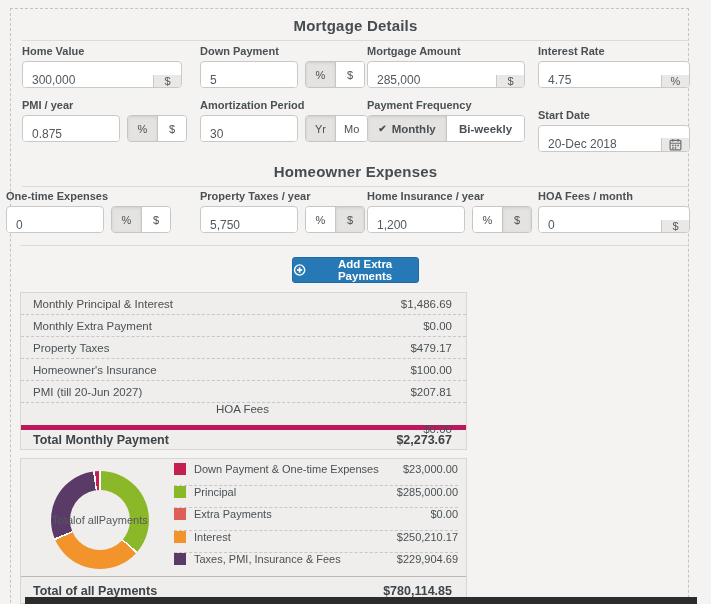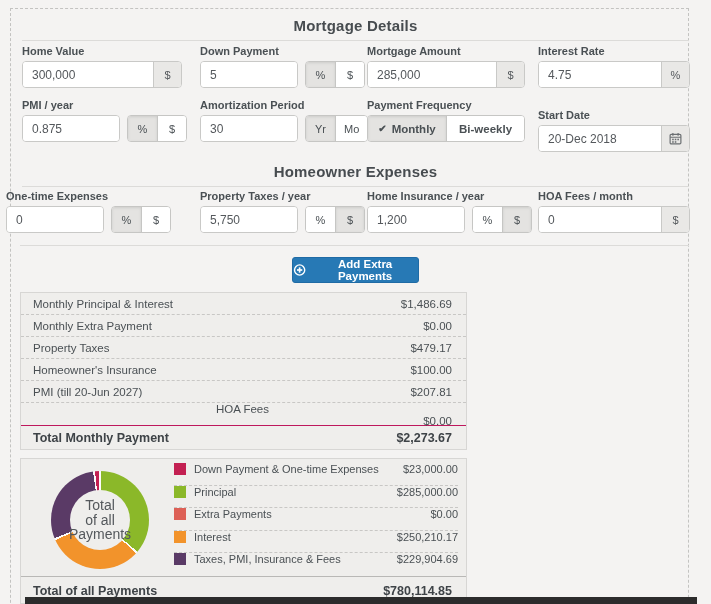--- a/index.html
+++ b/index.html
@@ -8,45 +8,45 @@
   .page { position:relative; width:711px; height:604px; background:#f4f3f2; overflow:hidden; }
   .frame { position:absolute; left:10px; top:8px; width:679px; height:640px; border:1px dashed #c3c3c1; }
 
   .sec-head { position:absolute; left:22px; width:667px; border-bottom:1px solid #dcdbd9; padding-bottom:6px;text-align:center; }
   .sec-title { font-size:15px; font-weight:bold; color:#474c50; letter-spacing:.2px; }
   .rule { position:absolute; left:20px; width:669px; border-top:1px solid #dcdbd9; height:0; }
 
   .field { position:absolute; }
   .lbl { font-size:11px; font-weight:bold; color:#4a5054; margin-bottom:4px; white-space:nowrap; }
   .row { display:flex; align-items:stretch; height:27px; }
-  .igroup { display:flex; border:1px solid #c9c9c7; border-radius:4px; background:#fff; overflow:hidden; }
+  .igroup { display:flex; border:1px solid #c9c9c7; border-radius:4px; background:#fff; overflow:hidden;align-items:flex-end; }
   .igroup input { border:none; outline:none; padding:0 9px; font-size:12px; color:#54585c; width:100%; min-width:0; background:#fff; font-family:inherit; }
   .addon { width:28px; flex:0 0 28px; display:flex; align-items:center; justify-content:center; background:#e9e8e6; border-left:1px solid #c9c9c7; color:#55595d; font-size:11px; }
   .grow { flex:1 1 auto; }
   .tgroup { display:flex; border:1px solid #c6c6c4; border-radius:4px; overflow:hidden; margin-left:7px; background:#fff; }
   .tgroup.nomargin { margin-left:0; }
   .tbtn { min-width:29px; padding:0 8px; display:flex; align-items:center; justify-content:center; font-size:11px; color:#4a5054; background:#fff; border-left:1px solid #c6c6c4; cursor:pointer; white-space:nowrap; }
   .tbtn:first-child { border-left:none; }
   .tbtn.on { background:#e4e3e1; box-shadow: inset 0 1px 3px rgba(0,0,0,.10); }
   .freq .tbtn { flex:1 1 50%; font-weight:bold; font-size:11.5px; padding:0 10px; }
   .chk { margin-right:5px; font-size:10px; }
 
   .btn-primary { position:absolute; left:292px; top:257px; width:127px; height:26px; border-radius:3px;
     border:1px solid #1f6ba5; background:#2779b5; color:#fff; font-weight:bold; font-size:11.5px;
     display:flex; align-items:center; justify-content:center; gap:6px; cursor:pointer; font-family:inherit; }
 
   .panel { position:absolute; left:20px; width:447px; background:#efeeec; border:1px solid #d7d6d4; }
-  .trow { height:22px; display:flex; align-items:center; padding:0 14px 0 12px; border-bottom:1px dashed #c8c7c5; font-size:11.5px; color:#4a5054; }
+  .trow { height:22px; display:flex; align-items:center; padding:0 14px 0 12px; border-bottom:1px dashed #c8c7c5; font-size:11.5px; color:#4a5054;gap:8px; }
   .trow .v { margin-left:auto; }
   .trow.last { border-bottom:none;flex-direction:column; }
-  .trow.total { height:25px; border-bottom:none; border-top:1px solid #be185d; font-weight:bold; font-size:12.5px; color:#3e4347; }
+  .trow.total { height:25px; border-bottom:none; border-top:5px solid #be185d; font-weight:bold; font-size:12.5px; color:#3e4347; }
 
   .donut { position:absolute; left:30px; top:12px; width:98px; height:98px; border-radius:50%; }
   .hole { position:absolute; inset:19px; border-radius:50%; background:#efeeec; }
-  .center-label { position:absolute; inset:0; display:flex; flex-direction:column; align-items:center; justify-content:center; font-size:14px; line-height:14.5px; color:#54585c; text-align:right; }
+  .center-label { position:absolute; inset:0; display:flex; flex-direction:row; align-items:center; justify-content:center; font-size:11px; line-height:14.5px; color:#54585c; text-align:right; }
 
   .legend { position:absolute; left:153px; top:4px; width:284px; }
   .lrow { height:22.5px; display:flex; align-items:flex-start; border-bottom:1px dashed #c8c7c5; font-size:11px; color:#4a5054; }
   .lrow.last { border-bottom:none; }
   .swatch { width:12px; height:12px; flex:0 0 12px; margin-right:8px; background:#999; }
   .lrow .v { margin-left:auto; }
 
   .ctotal { position:absolute; left:0; right:0; top:117px; height:29px; border-top:1px solid #b9b8b6;
     display:flex; align-items:center; padding:0 14px 0 12px; font-weight:bold; font-size:12.5px; color:#3e4347; }
   .ctotal .v { margin-left:auto; }

